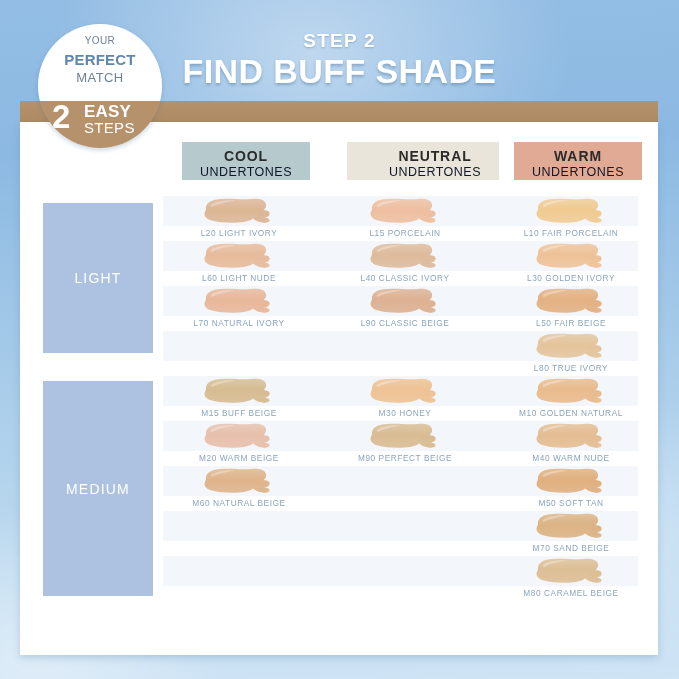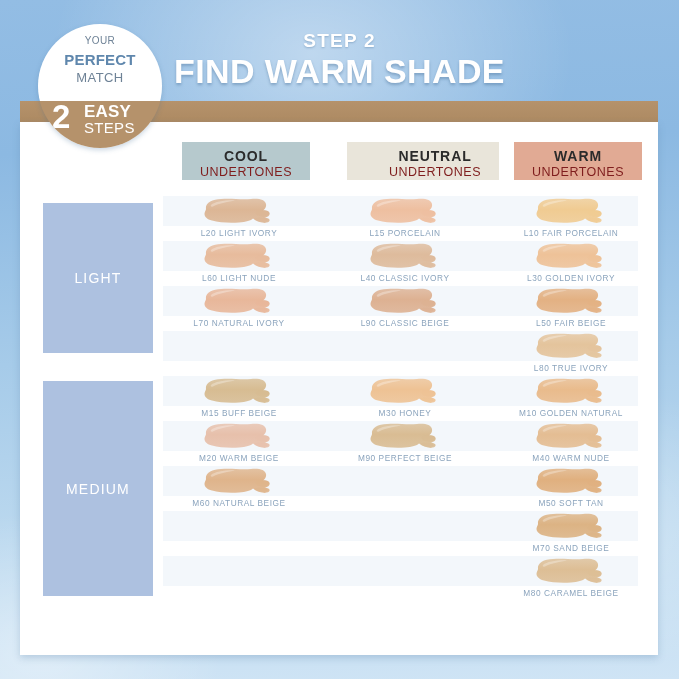--- a/index.html
+++ b/index.html
@@ -61,21 +61,21 @@
   .badge .num{position:absolute;left:14px;top:76px;font-size:33px;font-weight:bold;color:#fff;line-height:1;}
   .badge .e1{position:absolute;left:46px;top:78px;font-size:17px;font-weight:bold;color:#fff;letter-spacing:.2px;}
   .badge .e2{position:absolute;left:46px;top:95px;font-size:15px;color:#fff;letter-spacing:.3px;}
 
   
   .uhead{
     position:absolute;top:142px;width:128px;height:38px;
     text-align:center;
   }
   .uhead .t1{font-size:14px;font-weight:bold;color:#2b2b2b;letter-spacing:.9px;margin-top:6px;}
-  .uhead .t2{font-size:12.5px;color:#7f1d1d;letter-spacing:.5px;margin-top:1px;}
+  .uhead .t2{font-size:12.5px;color:#0f172a;letter-spacing:.5px;margin-top:1px;}
   #uh-cool{left:182px;background:#b6c9cd;}
   #uh-neutral{left:347px;background:#e9e5da;padding-left:24px;}
   #uh-warm{left:514px;background:#e1aa94;}
 
   
   .levelblk{
     position:absolute;left:43px;width:110px;
     background:#adc1e0;color:#ffffff;
     display:flex;align-items:center;justify-content:center;
     font-size:14px;letter-spacing:1.2px;
@@ -99,21 +99,21 @@
     white-space:nowrap;
   }
 </style>
 </head>
 <body>
 
 <div id="stage">
 
   <div class="hdr">
     <div class="step">STEP 2</div>
-    <div class="bigtitle">FIND WARM SHADE</div>
+    <div class="bigtitle">FIND BUFF SHADE</div>
   </div>
 
   <div class="tanband"></div>
 
   <div class="card"></div>
 
   <div class="badge">
     <div class="top"></div>
     <div class="bot"></div>
     <div class="l1">YOUR</div>

